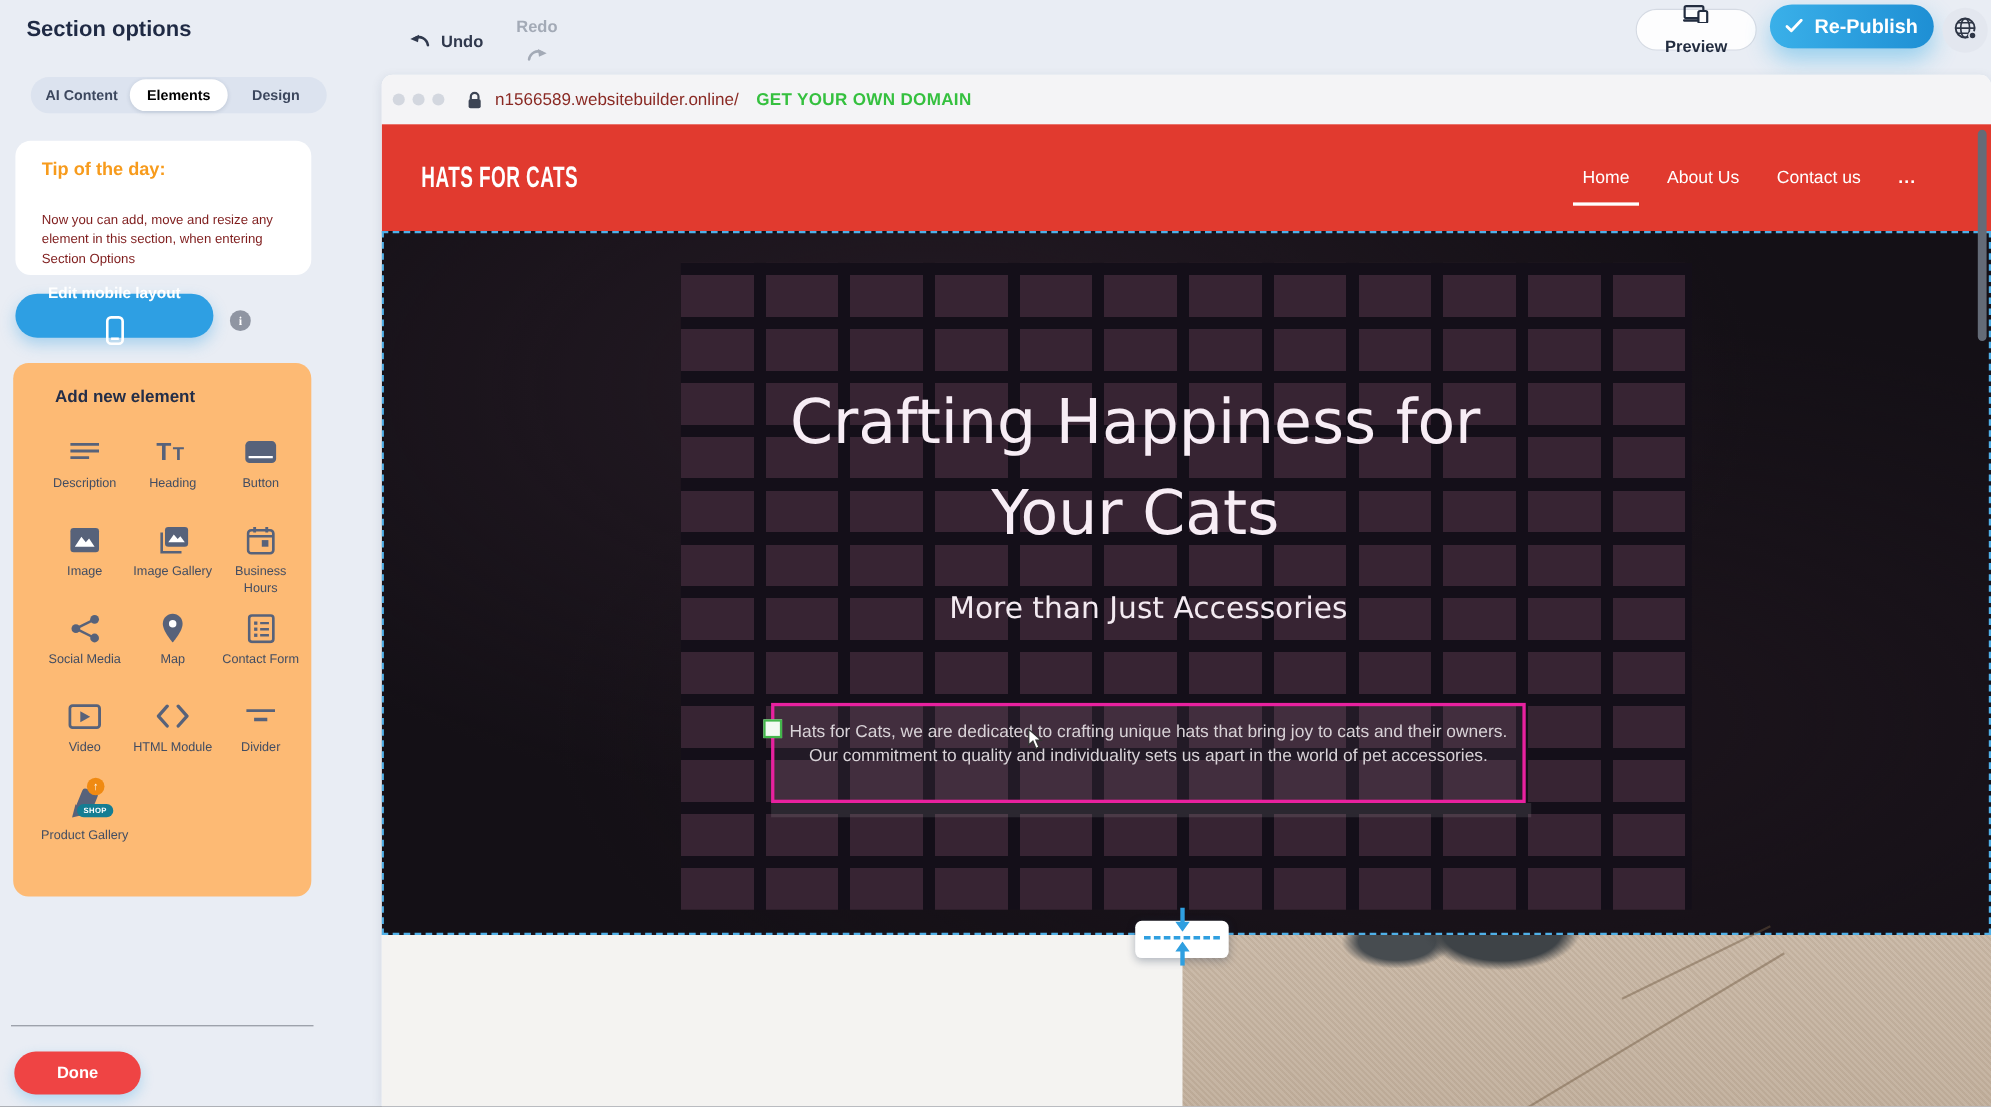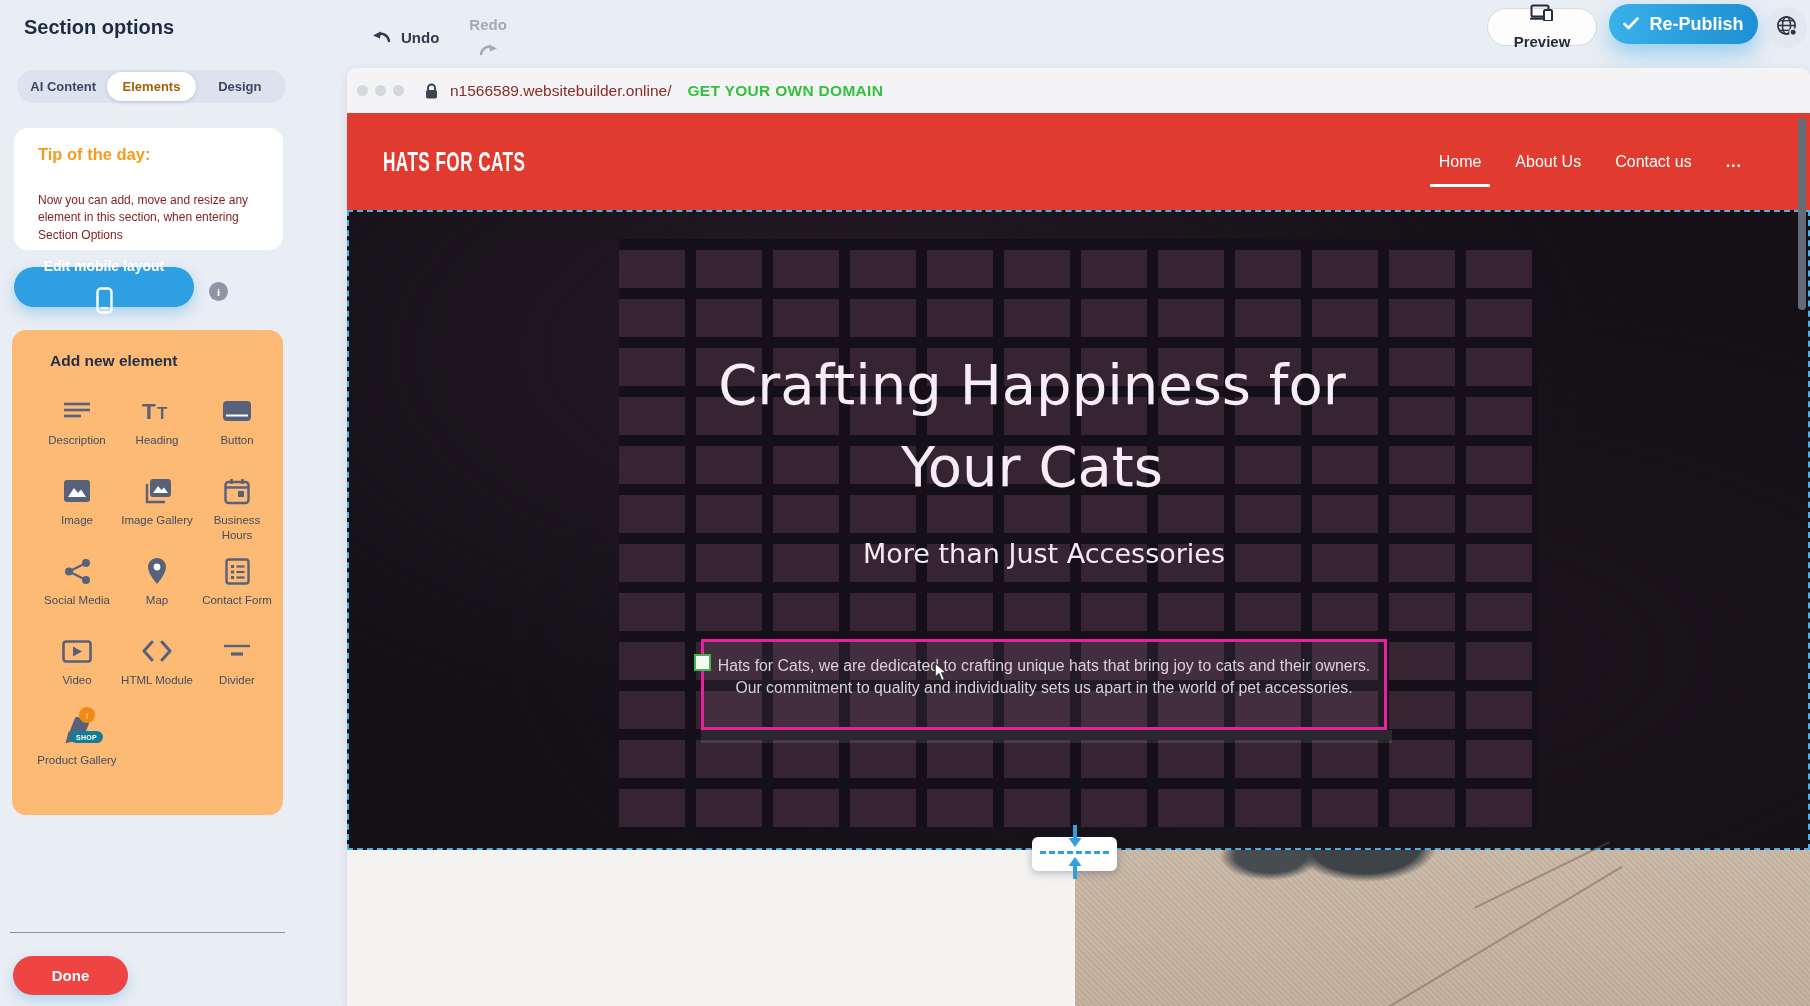--- a/index.html
+++ b/index.html
@@ -17,25 +17,25 @@
     border:1px solid #d5dae3; display:flex; align-items:center; justify-content:center; gap:9px;
     font-size:15px; font-weight:700; color:#232d40; cursor:pointer;flex-direction:column; }
   .republish-btn { left:1609px; top:4px; width:149px; height:40px; border-radius:20px;
     background:linear-gradient(90deg,#3ab0e9,#1e8fd4); display:flex; align-items:center; justify-content:center;
     gap:10px; font-size:18px; font-weight:700; color:#fff; cursor:pointer;
     box-shadow:0 10px 22px rgba(47,170,230,.45); }
   .globe-btn { left:1766px; top:7px; width:41px; height:41px; border-radius:50%; background:#e3e7ef;
     display:flex; align-items:center; justify-content:center; cursor:pointer; }
 
   
-  .tabs { left:17px; top:70px; width:269px; height:33px; background:#dce3ef; border-radius:17px;
+  .tabs { left:28px; top:70px; width:269px; height:33px; background:#dce3ef; border-radius:17px;
     display:flex; align-items:center; padding:2px; }
   .tab { flex:1; height:29px; display:flex; align-items:center; justify-content:center;
     font-size:13px; font-weight:700; color:#3c475e; border-radius:15px; cursor:pointer; }
-  .tab.active { background:#fff; color:#a16207; box-shadow:0 1px 4px rgba(40,60,90,.18); }
+  .tab.active { background:#fff; color:#000000; box-shadow:0 1px 4px rgba(40,60,90,.18); }
 
   .tip-card { left:14px; top:128px; width:269px; height:122px; background:#fff; border-radius:14px; padding:17px 24px; }
   .tip-title { color:#f79b1c; font-size:16.5px; font-weight:700; }
   .tip-body { margin-top:28px; color:#7f1d1d; font-size:12px; line-height:1.45; }
 
   .edit-mobile { left:14px; top:267px; width:180px; height:40px; border-radius:25px; background:#2e9fe3;
     display:flex; align-items:center; justify-content:center; gap:13px; color:#fff; font-size:14px; font-weight:700;
     cursor:pointer; box-shadow:0 6px 14px rgba(46,159,227,.35);flex-direction:column; }
   .info-btn { left:209px; top:282px; width:19px; height:19px; border-radius:50%; background:#8f95a2;
     display:flex; align-items:center; justify-content:center; color:#fff; font-size:11px; font-weight:700;

